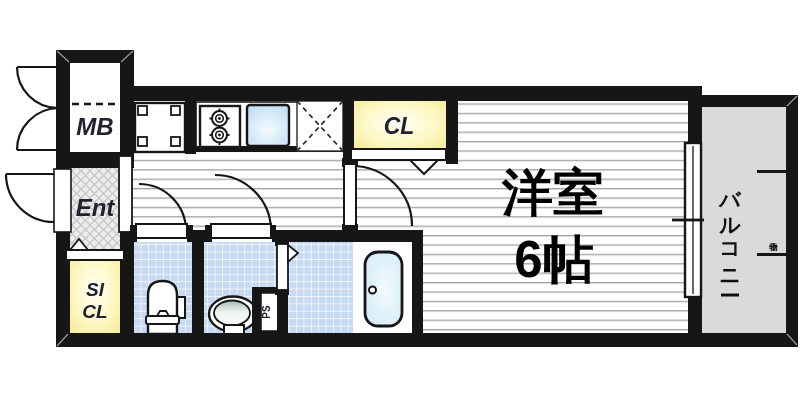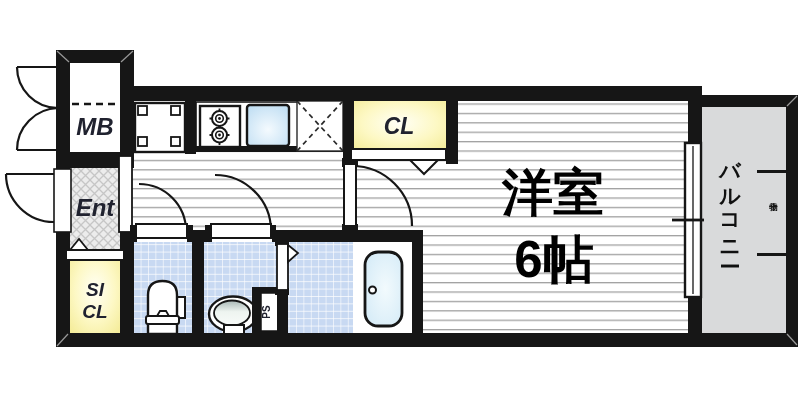--- a/index.html
+++ b/index.html
@@ -1,17 +1,17 @@
 <!DOCTYPE html>
 <html><head>
 <meta charset="utf-8">
 <style>
   html,body{margin:0;padding:0;background:#ffffff;}
   .stage{position:relative;width:800px;height:400px;background:#fff;overflow:hidden;
-         font-family:"Liberation Sans", sans-serif;}
+         font-family:"Liberation Sans", sans-serif;text-align:right;}
   .stage svg{position:absolute;left:0;top:0;}
   .vlabel{position:absolute;writing-mode:vertical-rl;text-orientation:mixed;
           color:#101010;white-space:nowrap;}
   .balcony-label{left:716px;top:147px;height:140px;font-size:21px;font-weight:bold;
           letter-spacing:3px;}
   .laundry-label{left:768px;top:196px;height:40px;font-size:8.5px;letter-spacing:0px;}
   text{font-family:"Liberation Sans", sans-serif;}
   .lbl{font-style:italic;font-weight:bold;fill:#20222f;}
   .jp{font-weight:bold;fill:#000000;}
 </style>

